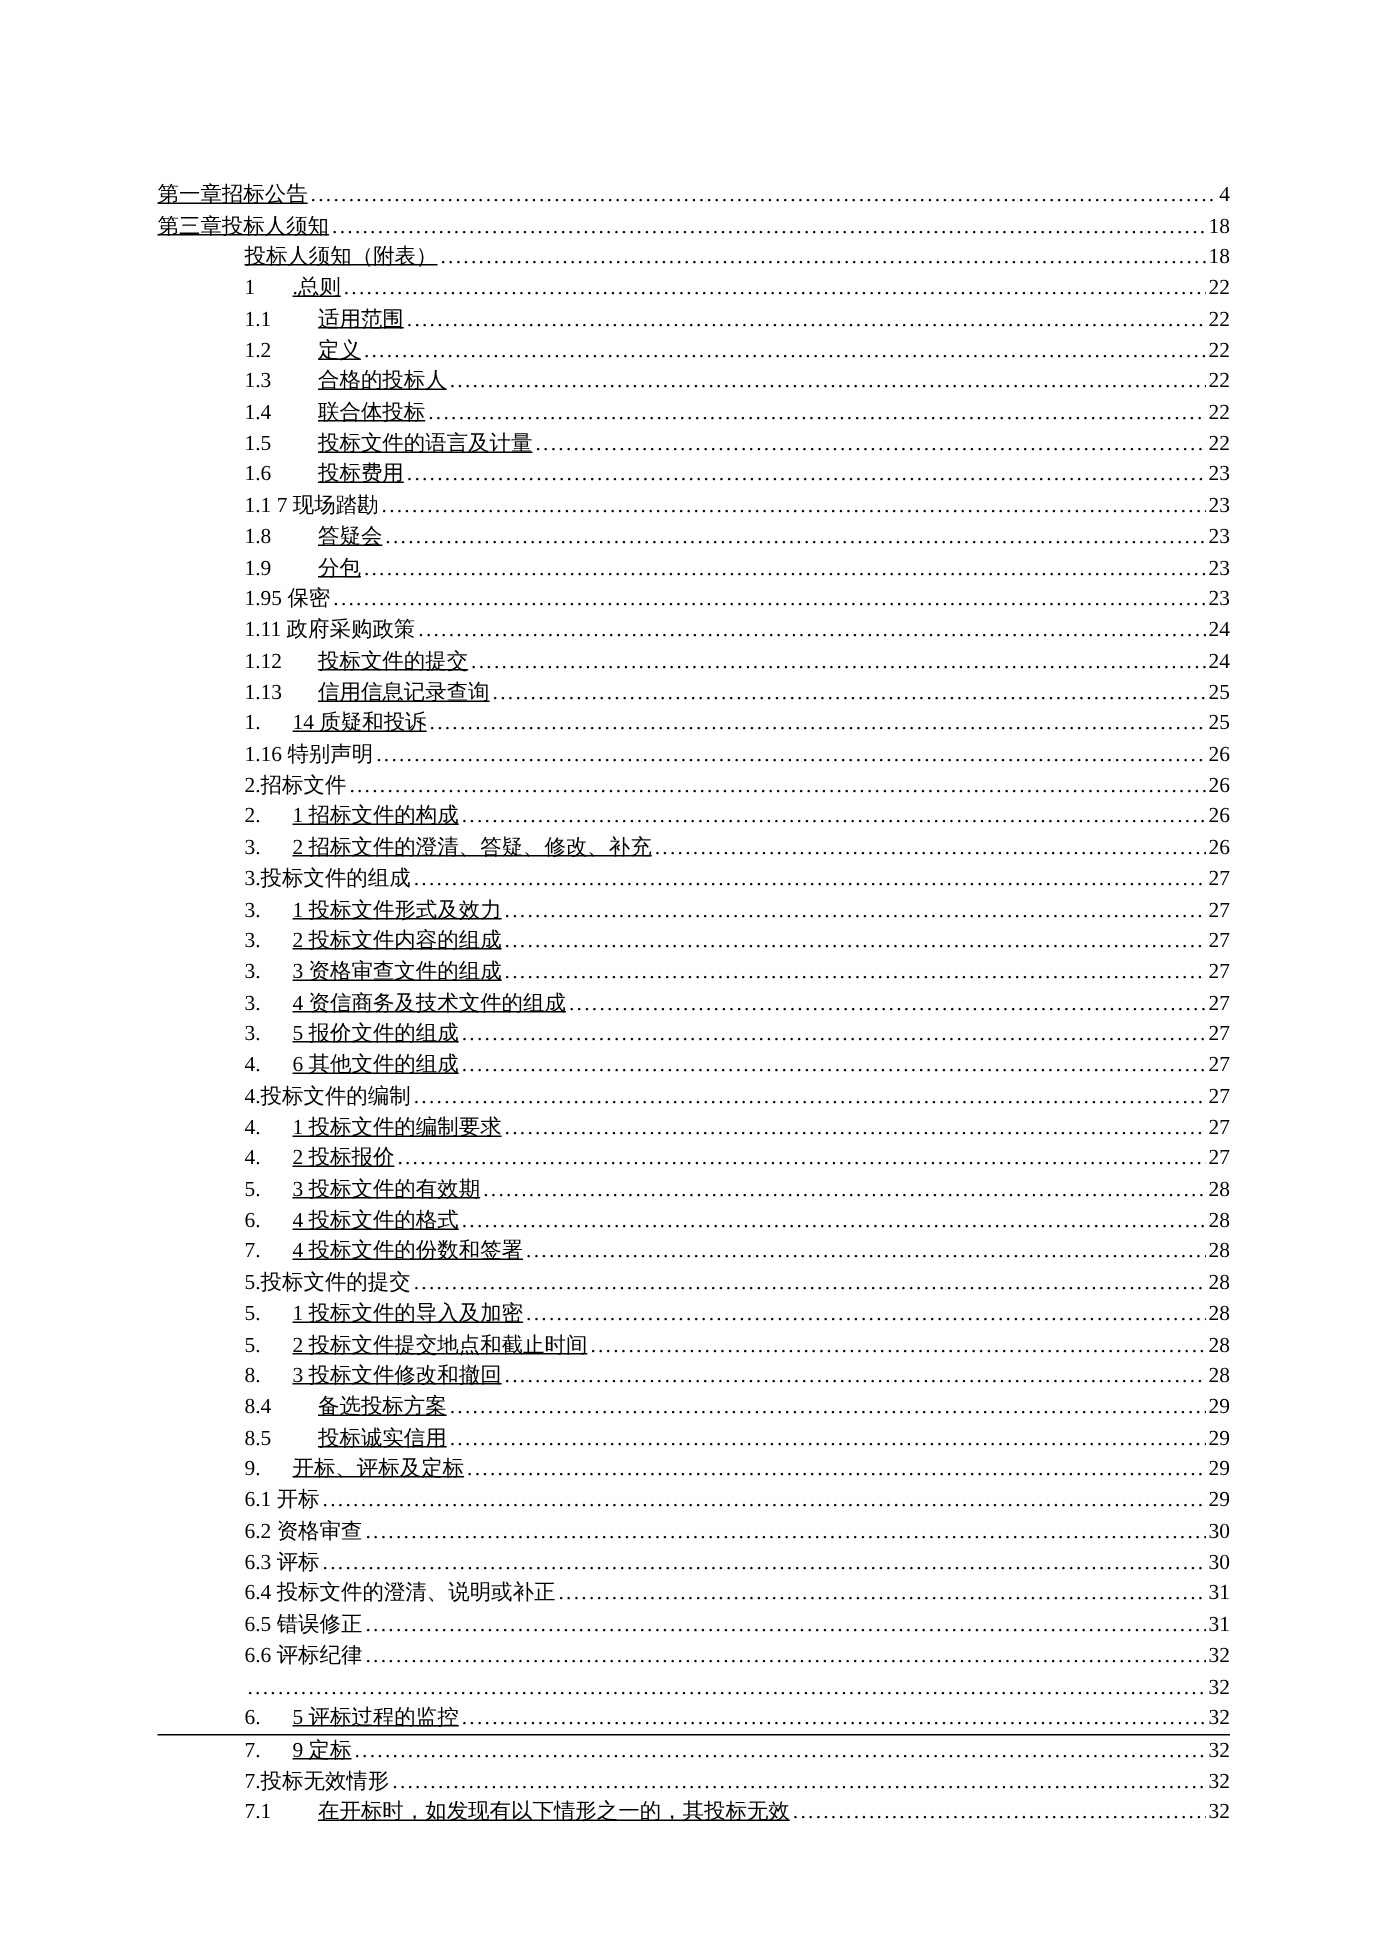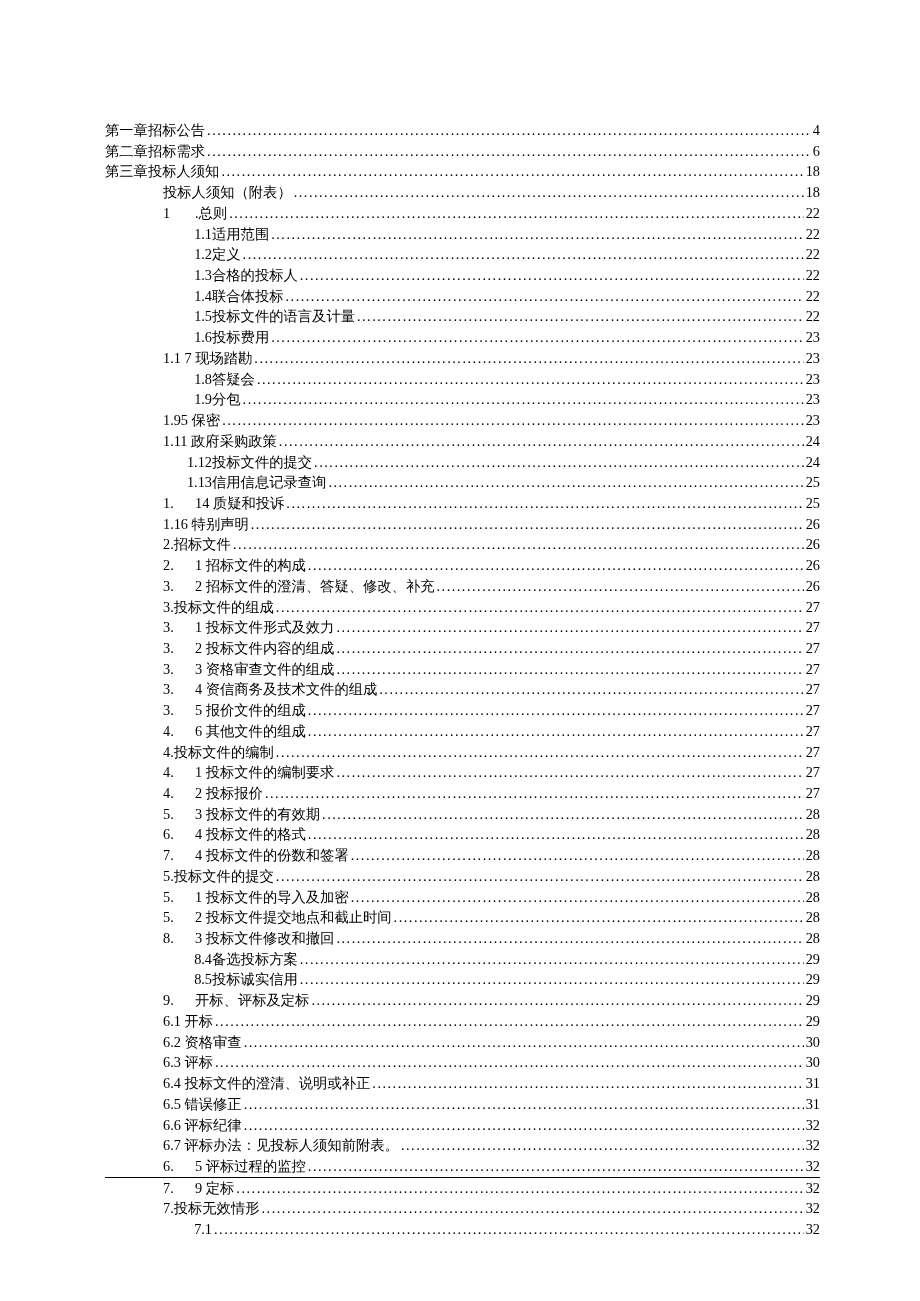--- a/index.html
+++ b/index.html
@@ -30,27 +30,27 @@
       padding-left: 58px;
     }
     .toc-num {
       flex-shrink: 0;
     }
     .toc-num.w1 {
       min-width: 0;
     }
     .toc-num.w2 {
       min-width: 49px;
-      text-align: right;
     }
     .toc-num.w3 {
       min-width: 32px;
     }
     .toc-title {
       flex-shrink: 0;
+      text-decoration: underline;
     }
     .toc-dots {
       flex: 1;
       overflow: hidden;
       letter-spacing: 1.5px;
       margin: 0 2px;
     }
     .toc-dots::after {
       content: ".......................................................................................................................................................................................................................................................";
     }
@@ -67,26 +67,20 @@
 
 <div id="toc-container">
     <div class="toc-line indent-1">
       <span class="toc-num w1"></span>
       <span class="toc-title">第一章招标公告</span>
       <span class="toc-dots"></span>
       <span class="toc-page">4</span>
     </div>
     <div class="toc-line indent-1">
       <span class="toc-num w1"></span>
-      <span class="toc-title">第二章招标需求</span>
-      <span class="toc-dots"></span>
-      <span class="toc-page">6</span>
-    </div>
-    <div class="toc-line indent-1">
-      <span class="toc-num w1"></span>
       <span class="toc-title">第三章投标人须知</span>
       <span class="toc-dots"></span>
       <span class="toc-page">18</span>
     </div>
     <div class="toc-line indent-2">
       <span class="toc-num w1"></span>
       <span class="toc-title">投标人须知（附表）</span>
       <span class="toc-dots"></span>
       <span class="toc-page">18</span>
     </div>
@@ -354,21 +348,20 @@
       <span class="toc-dots"></span>
       <span class="toc-page">31</span>
     </div>
     <div class="toc-line indent-2">
       <span class="toc-num w1">6.6 评标纪律</span>
       <span class="toc-title"></span>
       <span class="toc-dots"></span>
       <span class="toc-page">32</span>
     </div>
     <div class="toc-line indent-2">
-      <span class="toc-num w1">6.7 评标办法：见投标人须知前附表。</span>
       <span class="toc-title"></span>
       <span class="toc-dots"></span>
       <span class="toc-page">32</span>
     </div>
     <div class="toc-line indent-2 underline-row">
       <span class="toc-num w3">6.</span>
       <span class="toc-title">5 评标过程的监控</span>
       <span class="toc-dots"></span>
       <span class="toc-page">32</span>
     </div>
@@ -379,16 +372,17 @@
       <span class="toc-page">32</span>
     </div>
     <div class="toc-line indent-2">
       <span class="toc-num w1">7.投标无效情形 </span>
       <span class="toc-title"></span>
       <span class="toc-dots"></span>
       <span class="toc-page">32</span>
     </div>
     <div class="toc-line indent-2">
       <span class="toc-num w2">7.1</span>
+      <span class="toc-title">在开标时，如发现有以下情形之一的，其投标无效</span>
       <span class="toc-dots"></span>
       <span class="toc-page">32</span>
     </div>
   </div>
 
 </body></html>

